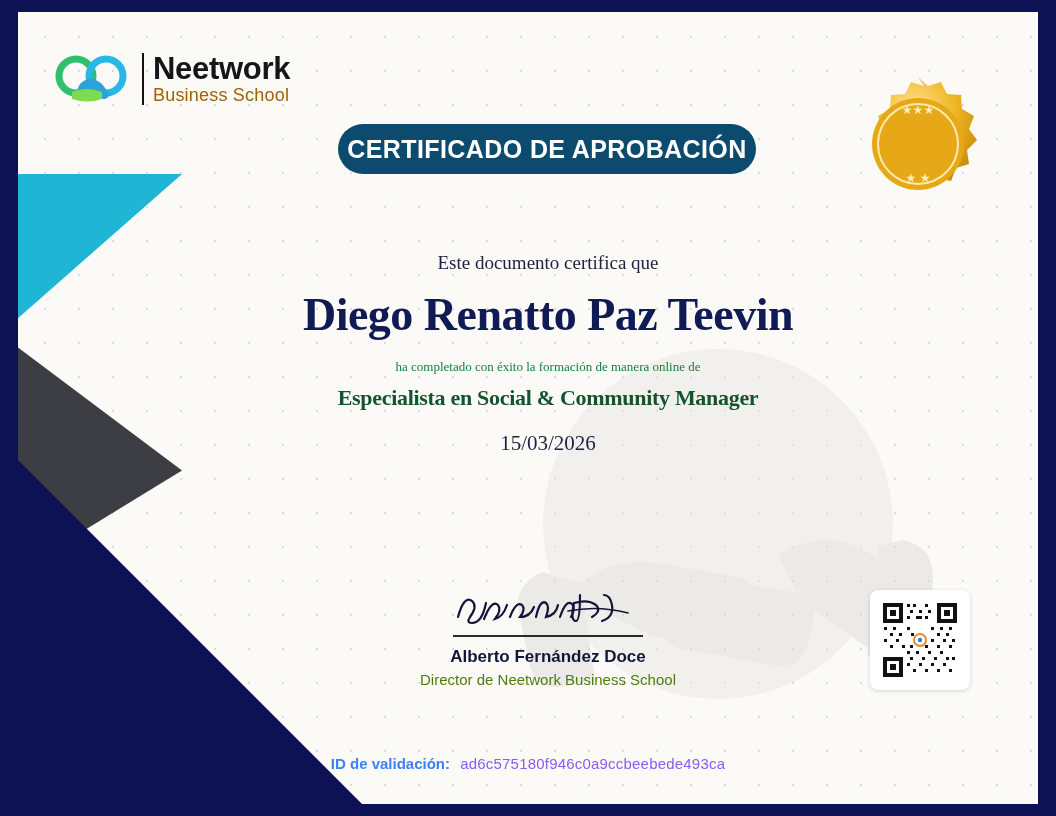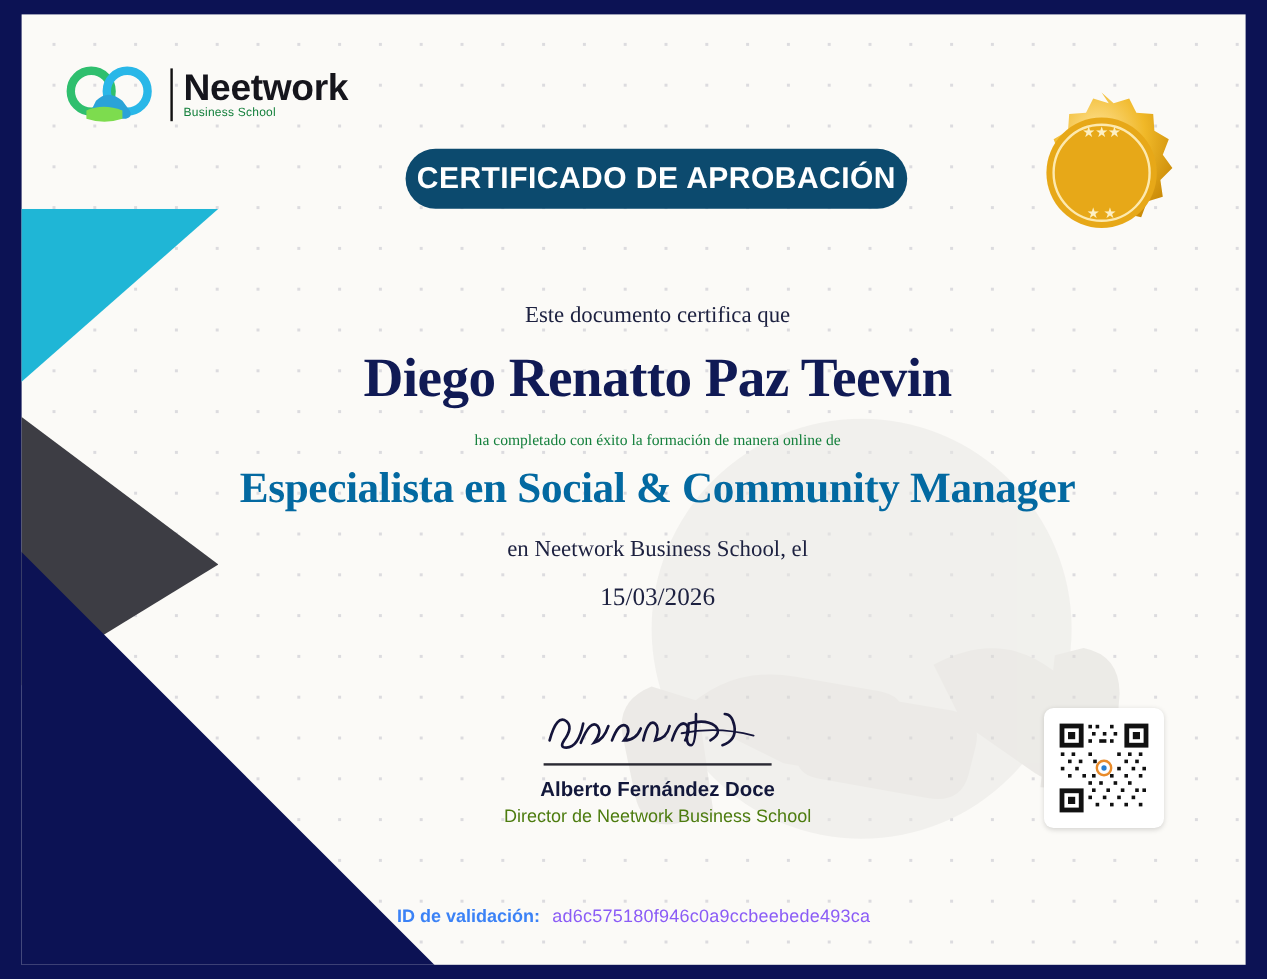--- a/index.html
+++ b/index.html
@@ -89,22 +89,22 @@
     border-left: 2px solid #111;
     padding-left: 9px;
   }
   .logo-name {
     font-size: 31px;
     font-weight: 700;
     color: #15151c;
     letter-spacing: -0.3px;
   }
   .logo-sub {
-    font-size: 10px;
-    color: #15803d;
+    font-size: 18px;
+    color: #a16207;
     letter-spacing: 0.2px;
   }
   
   .title-pill {
     position: absolute;
     left: 320px;
     top: 112px;
     width: 418px;
     height: 50px;
     background: #0c4a6e;
@@ -146,23 +146,23 @@
     color: #101a55;
     margin: 14px 0 18px 0;
     letter-spacing: -0.5px;
   }
   .line-mid {
     font-size: 13px;
     color: #15803d;
     margin: 0 0 10px 0;
   }
   .course {
-    font-size: 36px;
-    font-weight: 700;
-    color: #0369a1;
+    font-size: 22px;
+    font-weight: 700;
+    color: #14532d;
     margin: 0 0 20px 0;
     letter-spacing: -0.3px;
   }
   .line-school {
     font-size: 19px;
     color: #1d2140;
     margin: 0 0 16px 0;
   }
   .date {
     font-size: 21px;
@@ -284,21 +284,20 @@
         <text x="70" y="40" font-size="12" text-anchor="middle" font-family="Liberation Sans, sans-serif">★★★</text>
         <text x="70" y="108" font-size="12" text-anchor="middle" font-family="Liberation Sans, sans-serif">★ ★</text>
       </g>
     </svg>
 
     <div class="body-block">
       <div class="line-small">Este documento certifica que</div>
       <div class="recipient">Diego Renatto Paz Teevin</div>
       <div class="line-mid">ha completado con éxito la formación de manera online de</div>
       <div class="course">Especialista en Social &amp; Community Manager</div>
-      <div class="line-school">en Neetwork Business School, el</div>
       <div class="date">15/03/2026</div>
     </div>
 
     <div class="sign-block">
       <svg class="sign-img" width="200" height="42" viewBox="0 0 200 42">
         <g fill="none" stroke="#14143a" stroke-width="2.2" stroke-linecap="round">
           <path d="M10 30 q6 -22 14 -16 q6 5 -2 16 q-4 6 2 6 q10 0 14 -20"></path>
           <path d="M36 32 q8 -20 14 -14 q4 5 -3 14 q8 -2 12 -14"></path>
           <path d="M62 30 q6 -16 12 -12 q4 4 -2 12 q10 0 14 -10"></path>
           <path d="M88 30 q4 -18 10 -14 q4 3 0 14 q10 -2 12 -12"></path>

